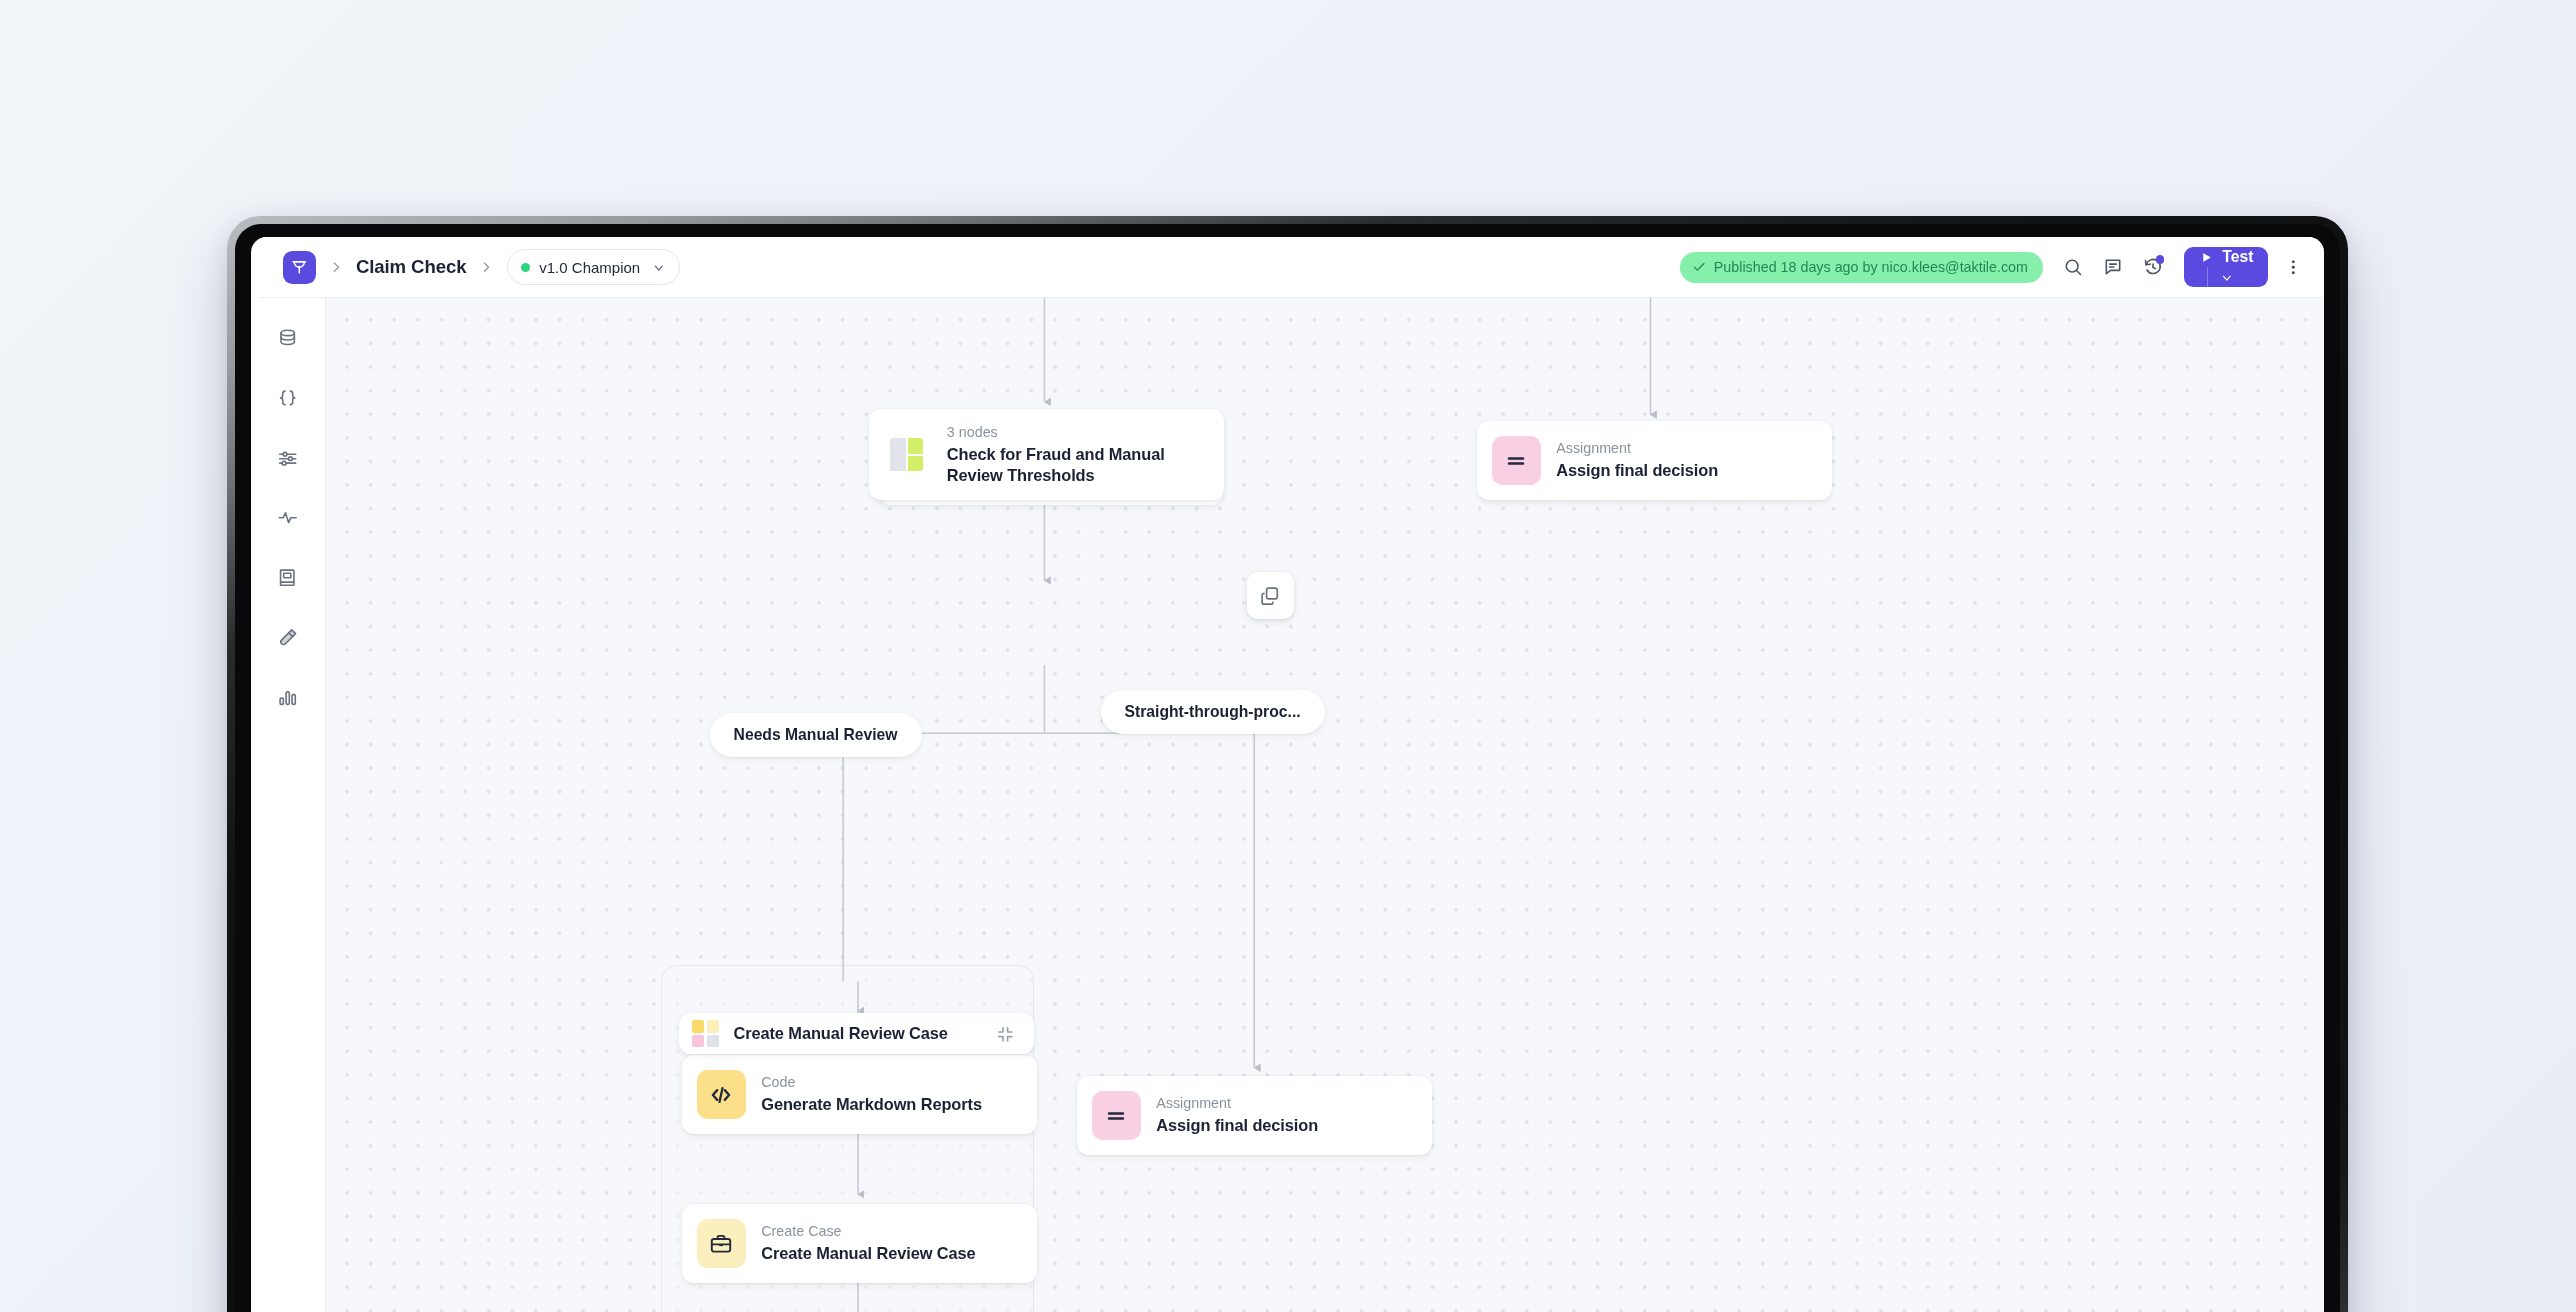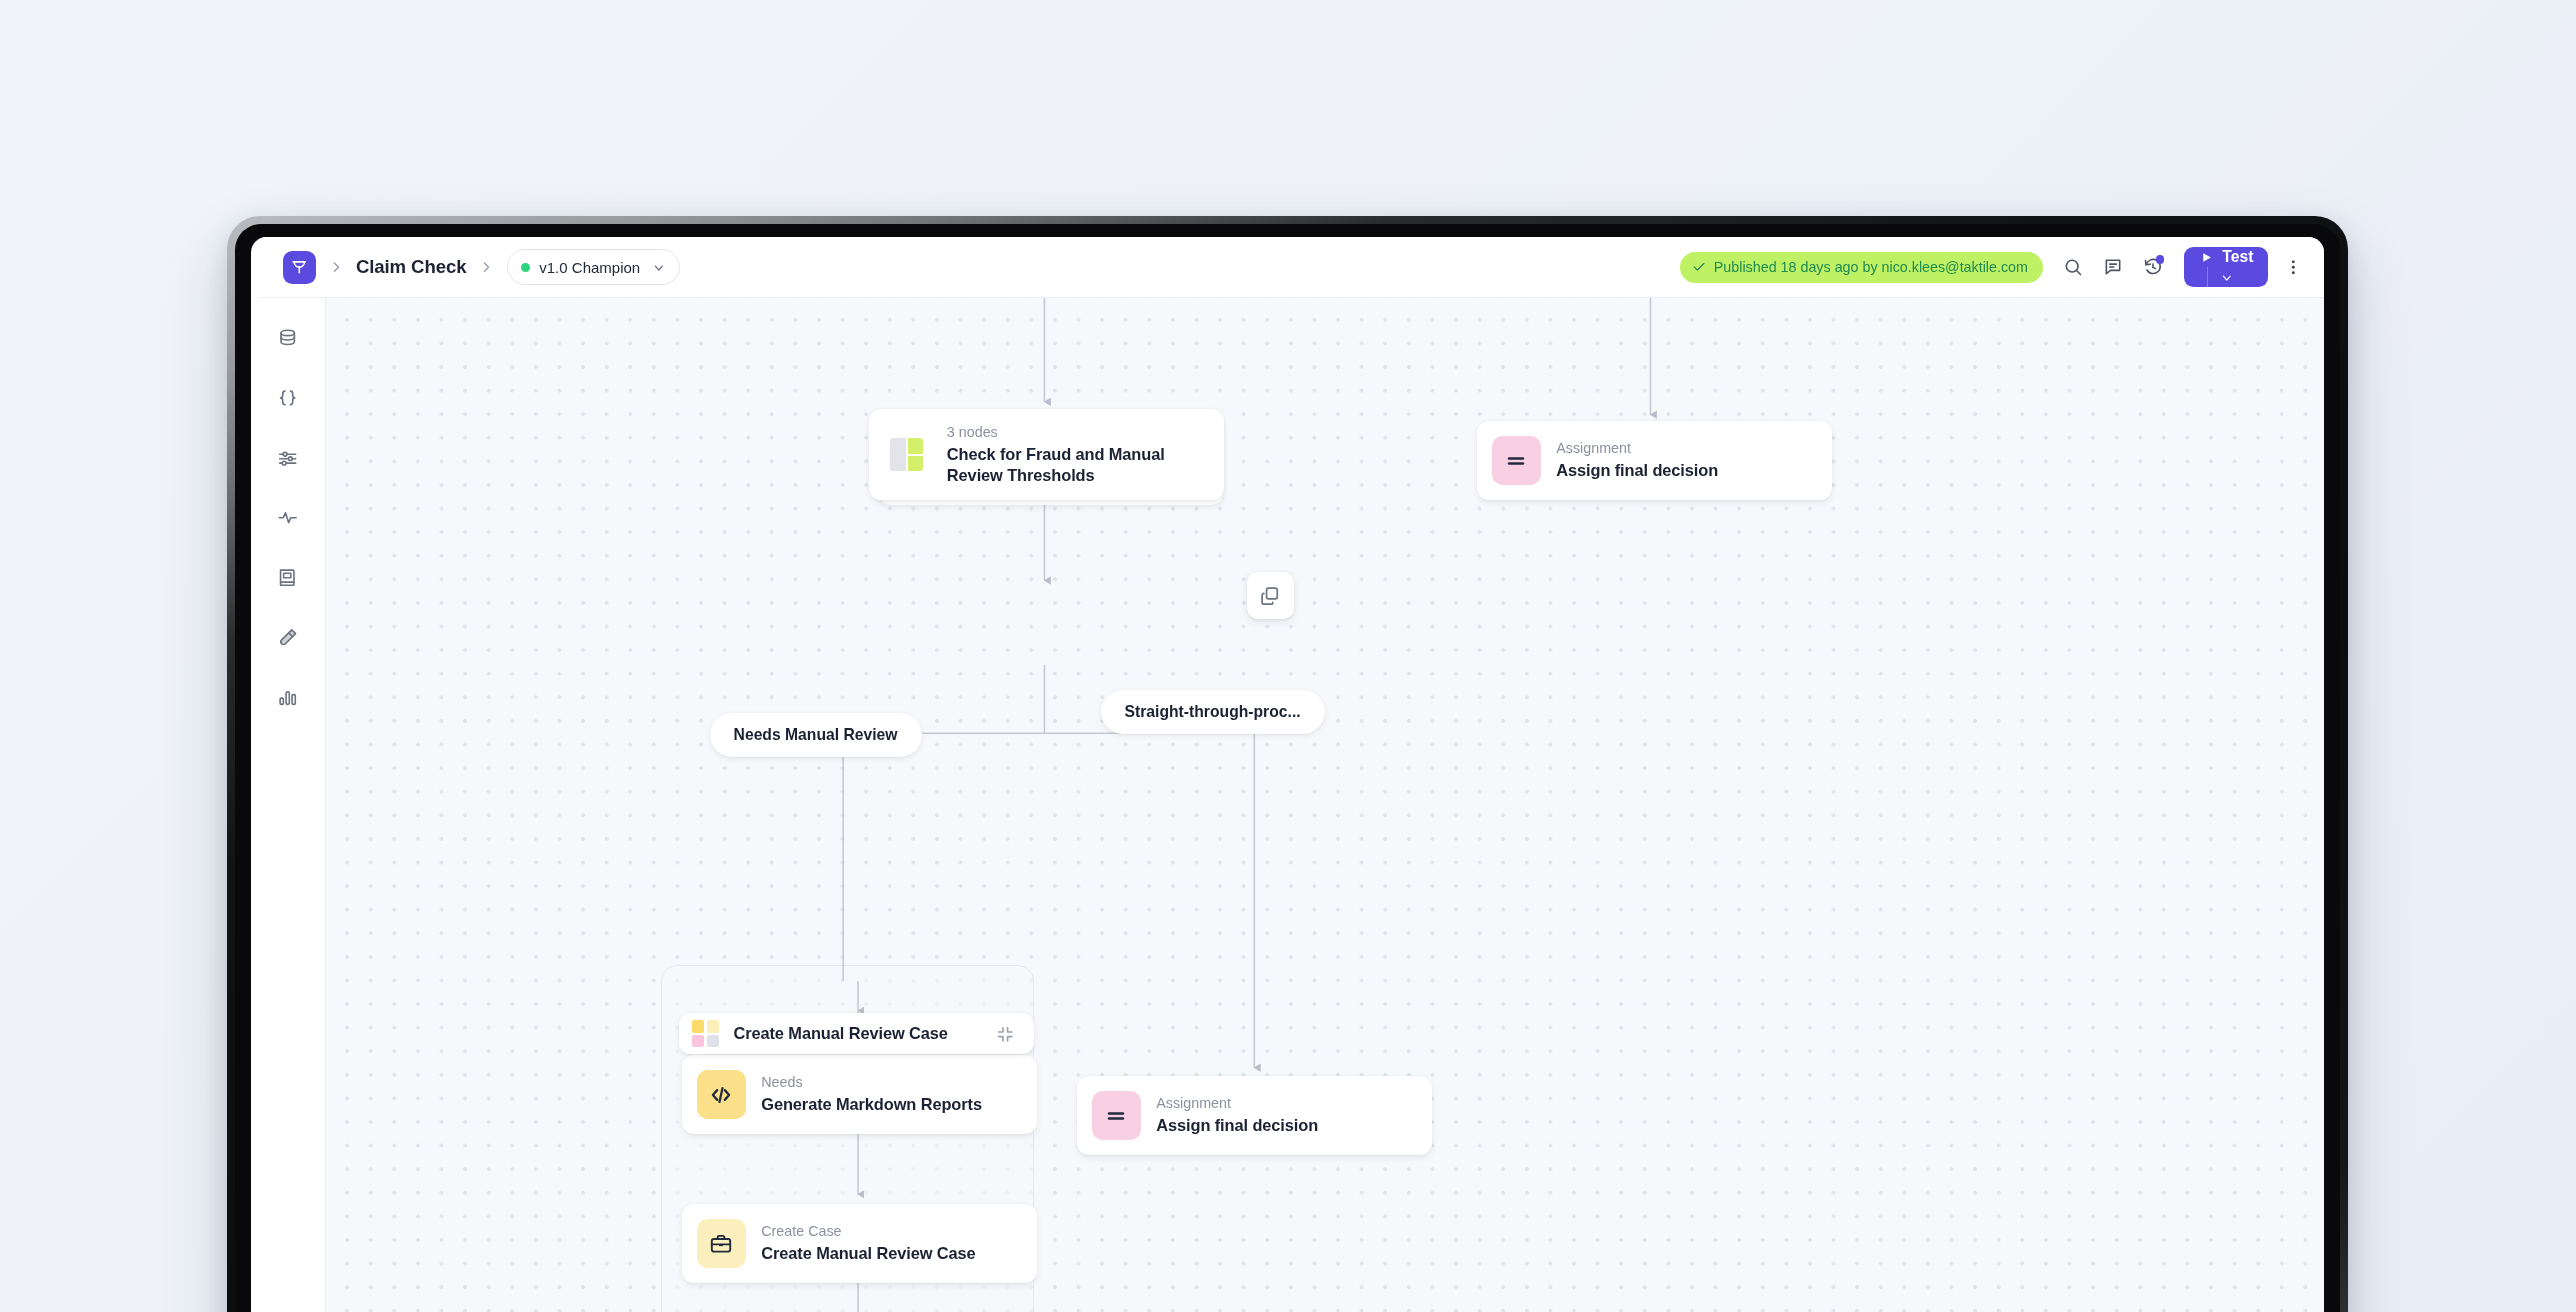--- a/index.html
+++ b/index.html
@@ -92,21 +92,21 @@
     background: #2ed37f; flex: none;
   }
   #version-label { font-size: 15px; color: #232a3a; font-weight: 400; }
 
   .tb-right {
     margin-left: auto;
     display: flex; align-items: center; gap: 0;
   }
   #publish-status {
     display: flex; align-items: center; gap: 7.9px;
-    background: #bef264;
+    background: #86efac;
     border-radius: 15.7px;
     height: 31px;
     padding: 0 15px 0 12px;
     white-space: nowrap;
   }
   #publish-status span.txt { font-size: 14.3px; color: #1f8a52; }
   .tb-icon-btn {
     width: 40px; height: 40px;
     display: flex; align-items: center; justify-content: center;
     color: #4d5463;
@@ -546,21 +546,21 @@
 
       <div class="node" style="left:356px; top:757px; width:355px; height:79px;">
         <span class="node-icon" style="background:#fbe089;">
           <svg width="26" height="26" viewBox="0 0 24 24" fill="none" stroke="#222a3d" stroke-width="2.1" stroke-linecap="round" stroke-linejoin="round">
             <polyline points="8.5 7.5 4.5 12 8.5 16.5"></polyline>
                 <polyline points="15.5 7.5 19.5 12 15.5 16.5"></polyline>
                 <line x1="13.4" y1="5.6" x2="10.6" y2="18.4"></line>
           </svg>
         </span>
         <span class="node-text">
-          <span class="node-type">Needs</span>
+          <span class="node-type">Code</span>
           <span class="node-title">Generate Markdown Reports</span>
         </span>
       </div>
 
       <div class="node" style="left:356px; top:906px; width:355px; height:79px;">
         <span class="node-icon" style="background:#fbefbd;">
           <svg width="24" height="24" viewBox="0 0 24 24" fill="none" stroke="#222a3d" stroke-width="1.9" stroke-linecap="round" stroke-linejoin="round">
             <rect x="2.8" y="7" width="18.4" height="12.6" rx="2.1"></rect>
             <path d="M8.6 7V5.4a1.5 1.5 0 0 1 1.5-1.5h3.8a1.5 1.5 0 0 1 1.5 1.5V7"></path>
             <path d="M2.8 12.4h18.4"></path>

